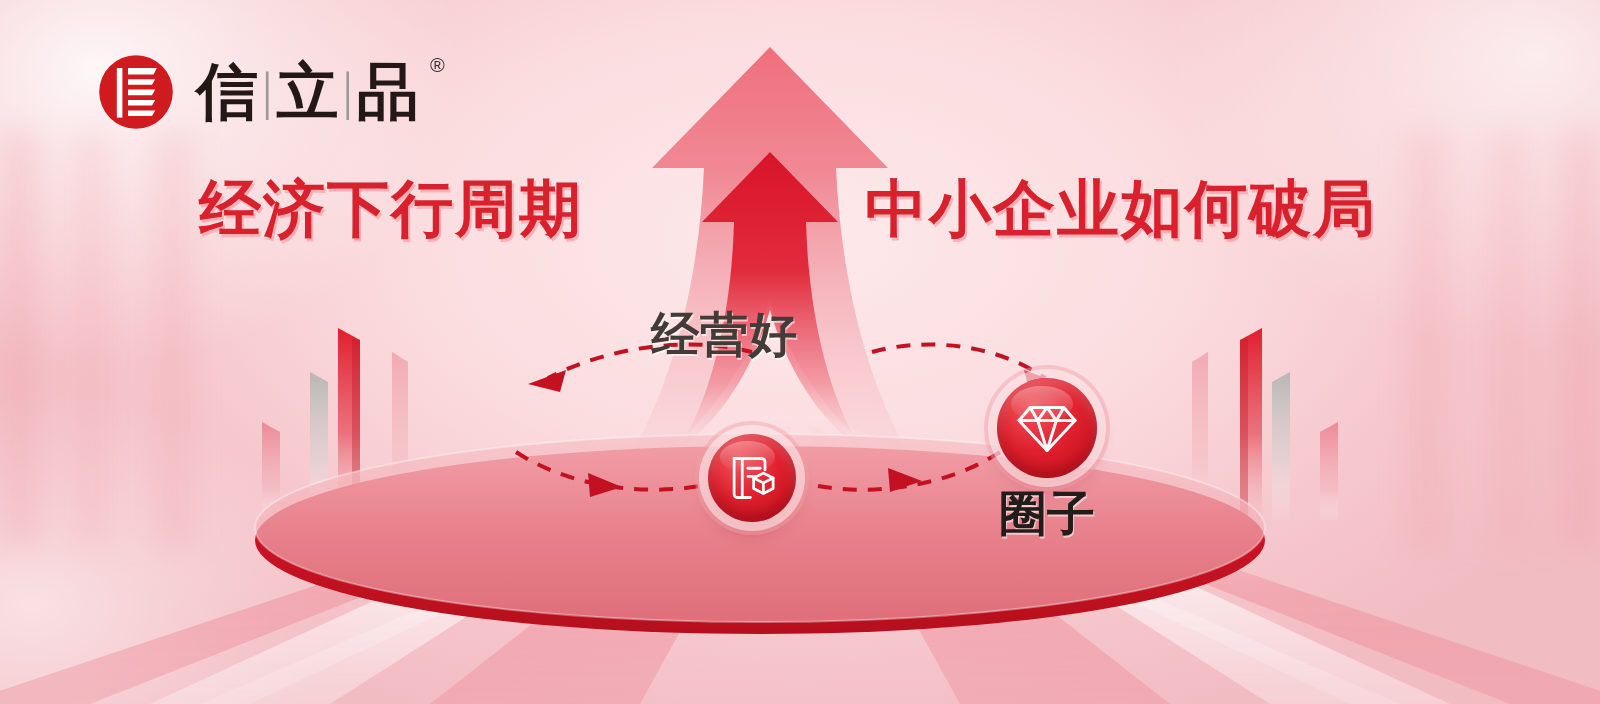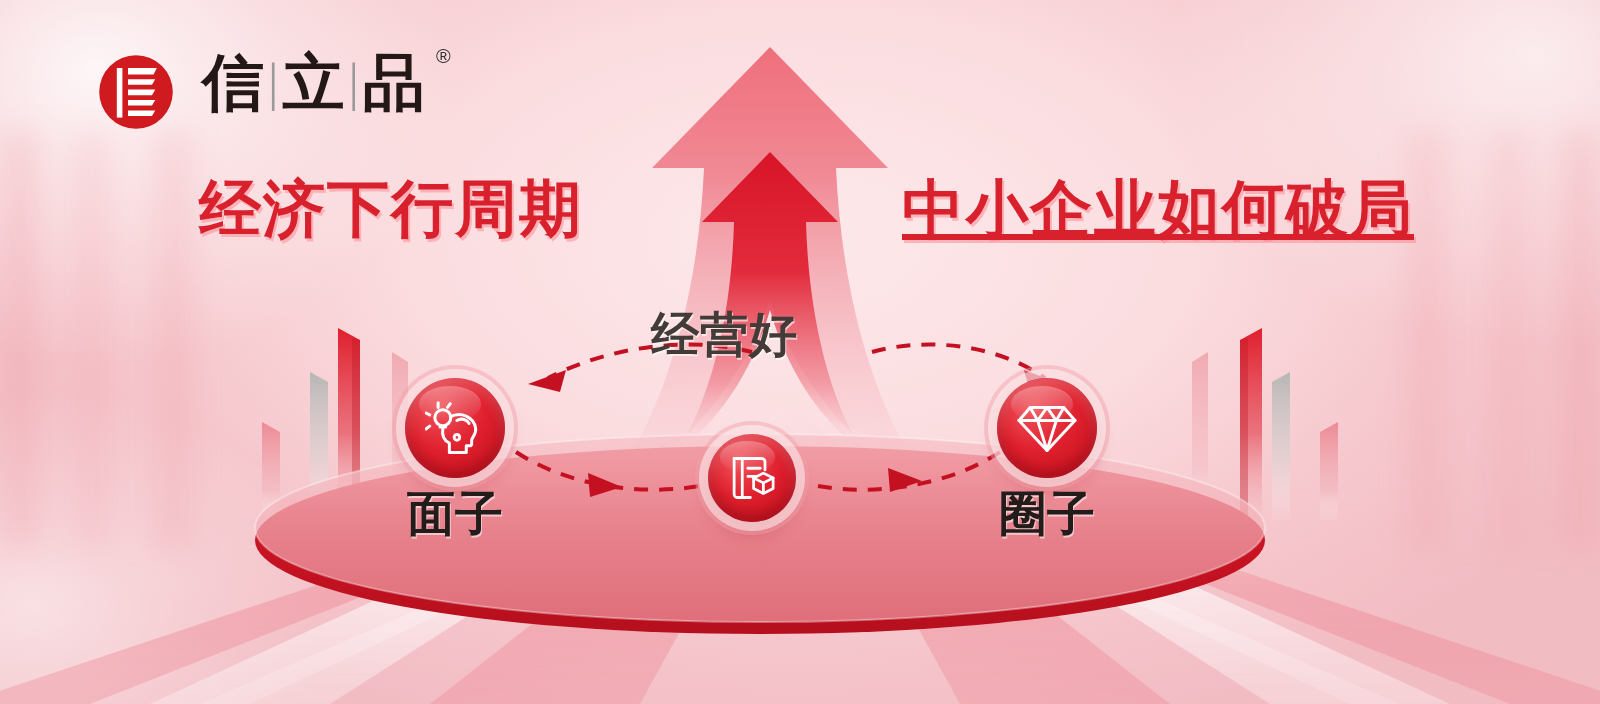--- a/index.html
+++ b/index.html
@@ -54,21 +54,21 @@
 
   
   .platform { position:absolute; left:0; top:0; width:1600px; height:704px; pointer-events:none; }
 
   
   .bars { position:absolute; left:0; top:0; width:1600px; height:704px; pointer-events:none; }
 
   
   #logo {
     position:absolute; left:96px; top:52px;
-    display:flex; gap:26px;
+    display:flex; align-items:center; gap:20px;
   }
   #logo .mark { width:80px; height:80px; display:block; }
   #logo .wordmark {
     position:relative;
     font-family:"Liberation Serif","DejaVu Serif",serif;
     font-weight:bold;
     font-size:62px;
     line-height:1;
     color:#231815;
     letter-spacing:2px;
@@ -90,21 +90,21 @@
     font-family:"Liberation Sans","DejaVu Sans",sans-serif;
     font-weight:bold;
     font-size:62px;
     line-height:1;
     letter-spacing:2px;
     color:#d8212c;
     white-space:nowrap;
     text-shadow: 2px 3px 0 rgba(255,140,150,.55);
   }
   #headline-left  { left:199px; }
-  #headline-right { left:902px;text-decoration:underline; }
+  #headline-right { left:865px; }
 
   
   #center-title {
     position:absolute; left:651px; top:311px;
     font-family:"Liberation Sans","DejaVu Sans",sans-serif;
     font-weight:bold;
     font-size:48px; line-height:1;
     letter-spacing:1px;
     color:#433b38;
     white-space:nowrap;
@@ -322,45 +322,20 @@
     <div class="wordmark">
       <span>信</span><span class="sep">|</span><span>立</span><span class="sep">|</span><span>品</span><span class="reg">®</span>
     </div>
   </div>
 
   <div class="headline" id="headline-left">经济下行周期</div>
   <div class="headline" id="headline-right">中小企业如何破局</div>
 
   <div id="center-title">经营好</div>
 
-  <div class="node" id="node-mianzi">
-    <div class="disc">
-      <svg width="60" height="60" viewBox="0 0 64 64">
-        <g fill="none" stroke="#ffffff" stroke-width="3.2" stroke-linecap="round" stroke-linejoin="round">
-
-          <line x1="14" y1="10" x2="14" y2="5"></line>
-          <line x1="5" y1="18" x2="1" y2="16"></line>
-          <line x1="5" y1="30" x2="1" y2="33"></line>
-          <line x1="24" y1="10" x2="27" y2="6"></line>
-
-          <circle cx="19" cy="21" r="8.5"></circle>
-          <line x1="16" y1="31" x2="22" y2="31"></line>
-
-          <path d="M27 20 C38 14 52 20 54 32 C55 38 51 41 50 44
-                   C49 47 51 49 49 51 L44 51 L44 58
-                   L26 58 L26 48 C20 45 18 39 19 33"></path>
-
-          <path d="M34 39 a3 3 0 1 0 0.1 0"></path>
-
-          <path d="M34 24 C39 21 45 23 47 27"></path>
-        </g>
-      </svg>
-    </div>
-    <div class="label">面子</div>
-  </div>
 
   <div class="node" id="node-lizi">
     <div class="disc">
       <svg width="52" height="52" viewBox="0 0 64 64">
         <g fill="none" stroke="#ffffff" stroke-width="3.4" stroke-linecap="round" stroke-linejoin="round">
 
           <path d="M10 8 h34 a4 4 0 0 1 4 4 v10"></path>
           <path d="M10 8 v44 a4 4 0 0 0 4 4 h16"></path>
           <line x1="20" y1="8" x2="20" y2="56"></line>
           <line x1="27" y1="20" x2="42" y2="20"></line>

